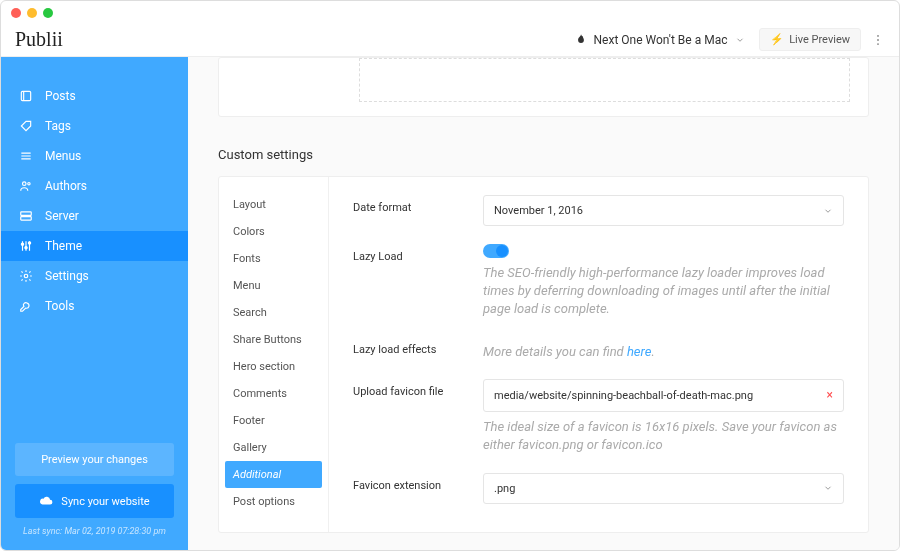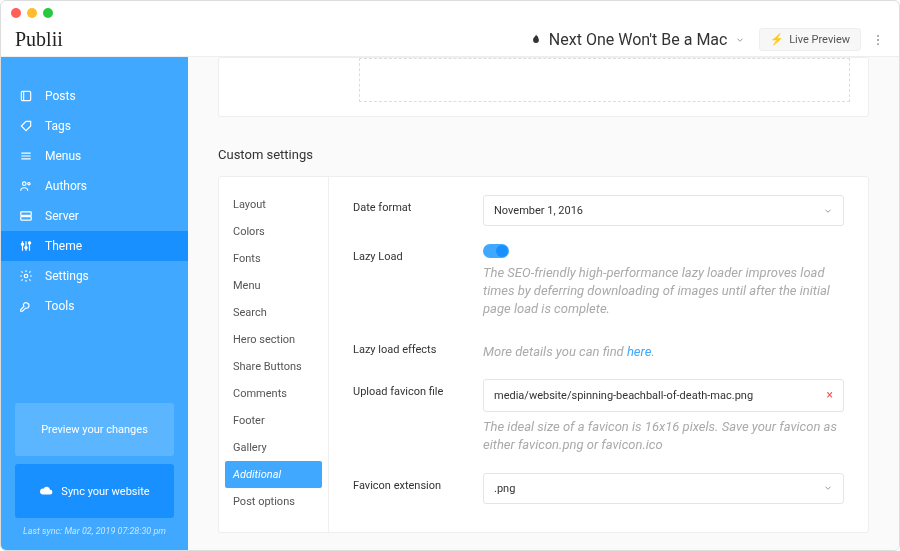--- a/index.html
+++ b/index.html
@@ -7,33 +7,33 @@
 .mac-dots { position: absolute; top: 7px; left: 10px; display: flex; gap: 6px; }
 .mac-dot { width: 10px; height: 10px; border-radius: 50%; }
 .mac-dot.r { background: #ff5f57; }
 .mac-dot.y { background: #febc2e; }
 .mac-dot.g { background: #28c840; }
 .titlebar { height: 22px; }
 .topbar { height: 34px; display: flex; align-items: center; border-bottom: 1px solid #eee; padding: 0 14px; }
 .logo { font-family: "Brush Script MT", cursive; font-size: 20px; color: #222; }
 .topbar-spacer { flex: 1; }
 .flame { width: 14px; height: 14px; display: inline-block; }
-.site-name { font-size: 16px; color: #333; margin: 0 8px 0 6px; }
+.site-name { font-size: 12px; color: #333; margin: 0 8px 0 6px; }
 .chev-down { width: 10px; height: 10px; }
 .live-preview-btn { background: #f7f7f7; border: 1px solid #eee; border-radius: 3px; padding: 4px 10px; font-size: 11px; color: #555; margin-left: 14px; display: flex; align-items: center; gap: 5px; cursor: pointer; }
 .bolt { color: #f7b500; }
 .kebab { margin-left: 10px; color: #888; width: 14px; height: 14px; }
 .layout { display: flex; height: calc(100% - 56px); }
 .sidebar { width: 187px; background: #40a9ff; color: #fff; display: flex; flex-direction: column; }
 .side-nav { padding-top: 24px; flex: 1; }
 .side-item { display: flex; align-items: center; padding: 8px 18px; font-size: 12px; cursor: pointer; gap: 12px; }
 .side-item.active { background: #1890ff; }
 .side-icon { width: 14px; height: 14px; flex-shrink: 0; }
 .side-bottom { padding: 10px 14px 14px; }
-.side-btn { width: 100%; border: none; text-align: center; font-size: 11px; padding: 20px 6px; border-radius: 3px; margin-bottom: 8px; cursor: pointer; display: flex; align-items: center; justify-content: center; gap: 8px; }
+.side-btn { width: 100%; border: none; text-align: center; font-size: 11px; padding: 10px 6px; border-radius: 3px; margin-bottom: 8px; cursor: pointer; display: flex; align-items: center; justify-content: center; gap: 8px; }
 .side-btn.outline { background: rgba(255,255,255,.15); color: #fff; }
 .side-btn.solid { background: #1890ff; color: #fff; }
 .last-sync { font-size: 9px; color: rgba(255,255,255,.7); font-style: italic; text-align: center; }
 .main { flex: 1; background: #fafafa; overflow: auto; position: relative; padding: 0 30px 18px 30px; }
 .placeholder { background: #fff; border: 1px solid #eee; border-radius: 3px; margin-top: 0; height: 60px; position: relative; margin-bottom: 30px; }
 .placeholder-inner { position: absolute; left: 140px; right: 18px; top: 0; bottom: 14px; border: 1px dashed #ddd; }
 .section-title { font-size: 13px; color: #333; margin-bottom: 14px; }
 .settings-card { background: #fff; border: 1px solid #eee; border-radius: 3px; display: flex; min-height: 340px; }
 .tabs { width: 110px; border-right: 1px solid #f0f0f0; padding: 14px 0; }
 .tab { font-size: 11px; color: #555; padding: 7px 14px; cursor: pointer; }
@@ -192,22 +192,22 @@
 
     <div class="section-title">Custom settings</div>
 
     <div class="settings-card">
       <div class="tabs">
         <div class="tab">Layout</div>
         <div class="tab">Colors</div>
         <div class="tab">Fonts</div>
         <div class="tab">Menu</div>
         <div class="tab">Search</div>
+        <div class="tab">Share Buttons</div>
         <div class="tab">Hero section</div>
-        <div class="tab">Share Buttons</div>
         <div class="tab">Comments</div>
         <div class="tab">Footer</div>
         <div class="tab">Gallery</div>
         <div class="tab active">Additional</div>
         <div class="tab">Post options</div>
       </div>
 
       <div class="form-area">
 
         <div class="form-row">

